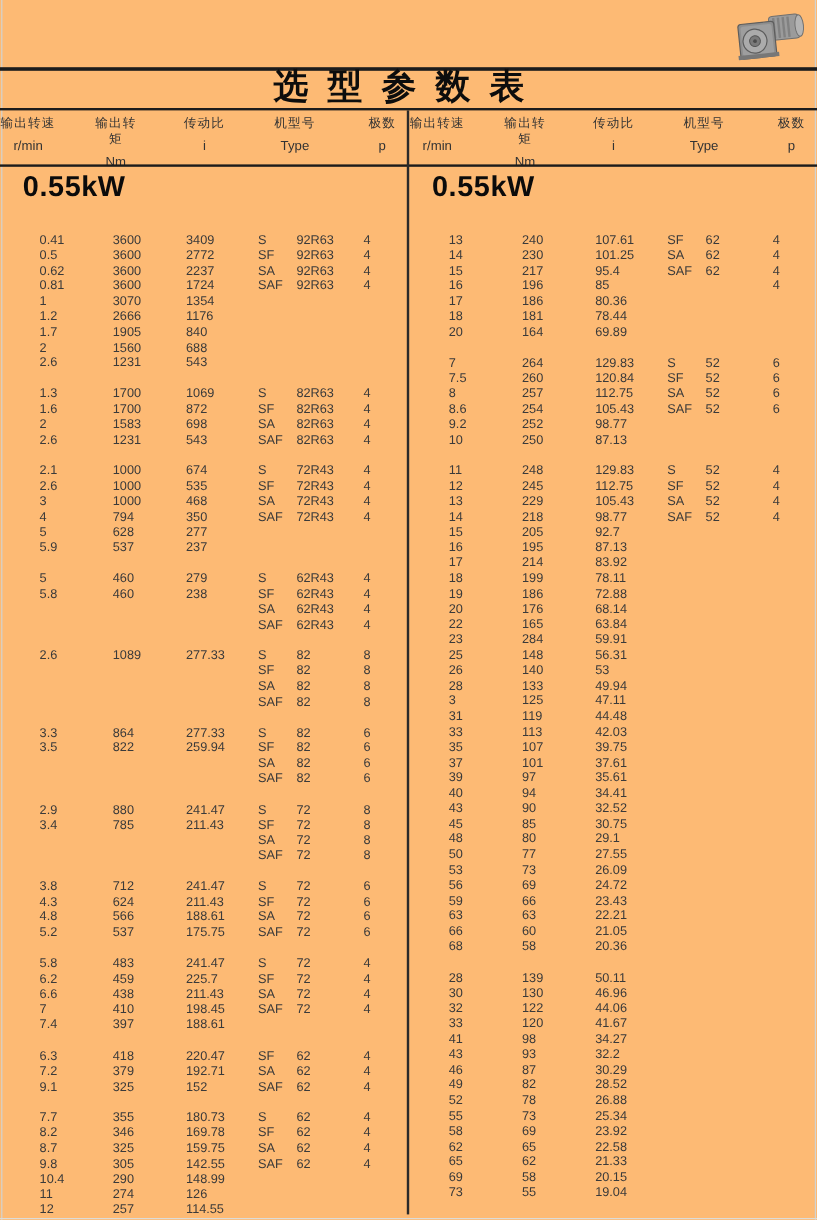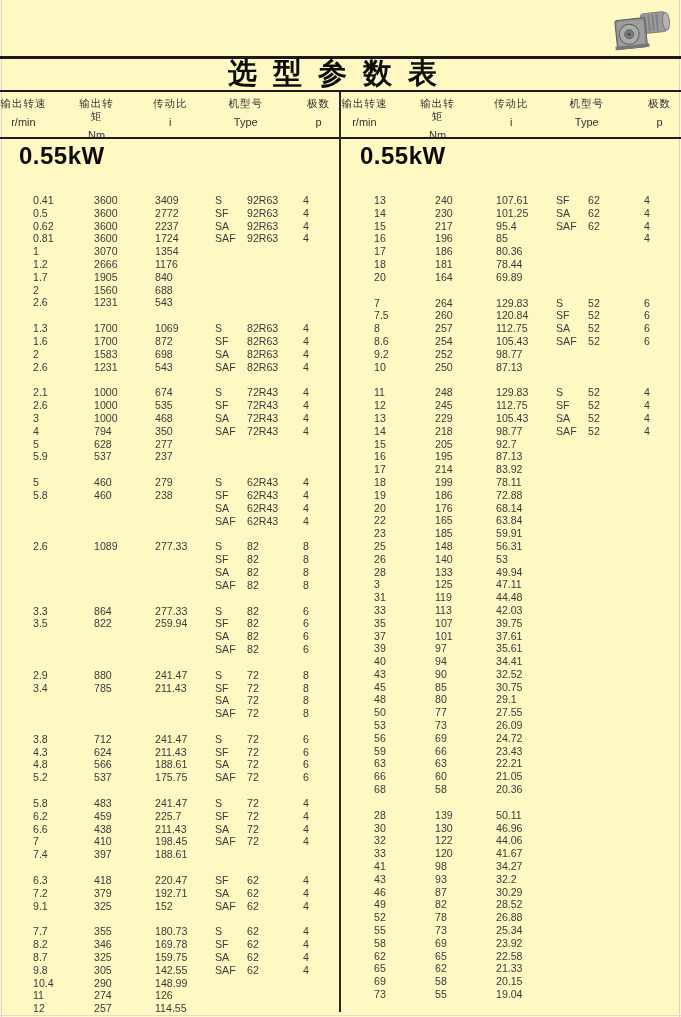--- a/index.html
+++ b/index.html
@@ -1,18 +1,18 @@
 <!DOCTYPE html>
 <html><head>
 <meta charset="utf-8">
 <style>
   html,body { margin:0; padding:0; background:#e9e9e6; }
   .page {
     position:relative; width:681px; height:1017px; margin:0 auto;
-    background:#fef9c3; overflow:hidden;
+    background:#fdba74; overflow:hidden;
     font-family:"Liberation Sans","DejaVu Sans",sans-serif;
     color:#3c3c3c;
   }
   .edge-left  { position:absolute; left:1px; top:0; bottom:0; width:1px; background:#d3d3cf; }
   .edge-right { position:absolute; right:1px; top:0; bottom:0; width:1px; background:#d3d3cf; }
   .edge-bottom{ position:absolute; left:0; right:0; bottom:1px; height:1px; background:#dcdcd8; }
 
   .rule { position:absolute; left:0; right:0; background:#1c1c1c; }
   .rule-top    { top:56px;  height:3px; }
   .rule-title  { top:90px;  height:2px; }
@@ -785,21 +785,21 @@
           <div class="row">
             <span class="c c0">22</span>
             <span class="c c1">165</span>
             <span class="c c2">63.84</span>
             <span class="c c3"></span>
             <span class="c c4"></span>
             <span class="c c5"></span>
           </div>
           <div class="row">
             <span class="c c0">23</span>
-            <span class="c c1">185</span>
+            <span class="c c1">284</span>
             <span class="c c2">59.91</span>
             <span class="c c3"></span>
             <span class="c c4"></span>
             <span class="c c5"></span>
           </div>
           <div class="row">
             <span class="c c0">25</span>
             <span class="c c1">148</span>
             <span class="c c2">56.31</span>
             <span class="c c3"></span>

